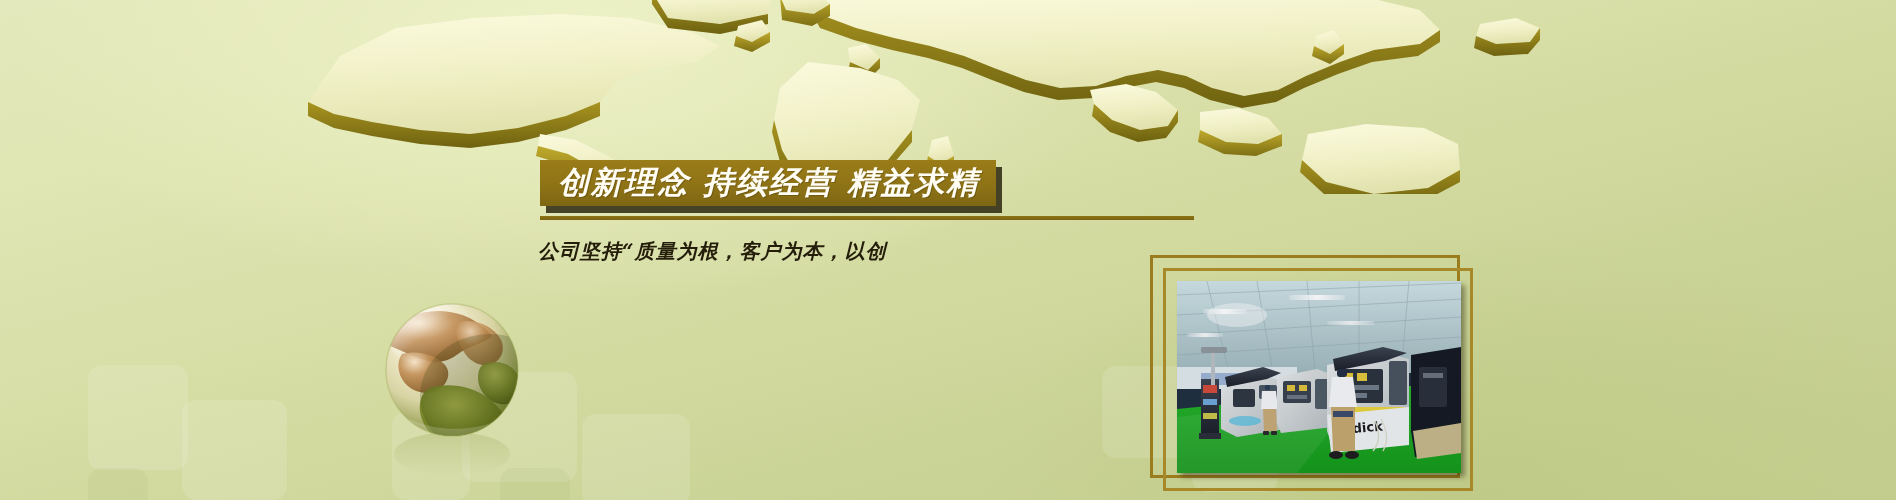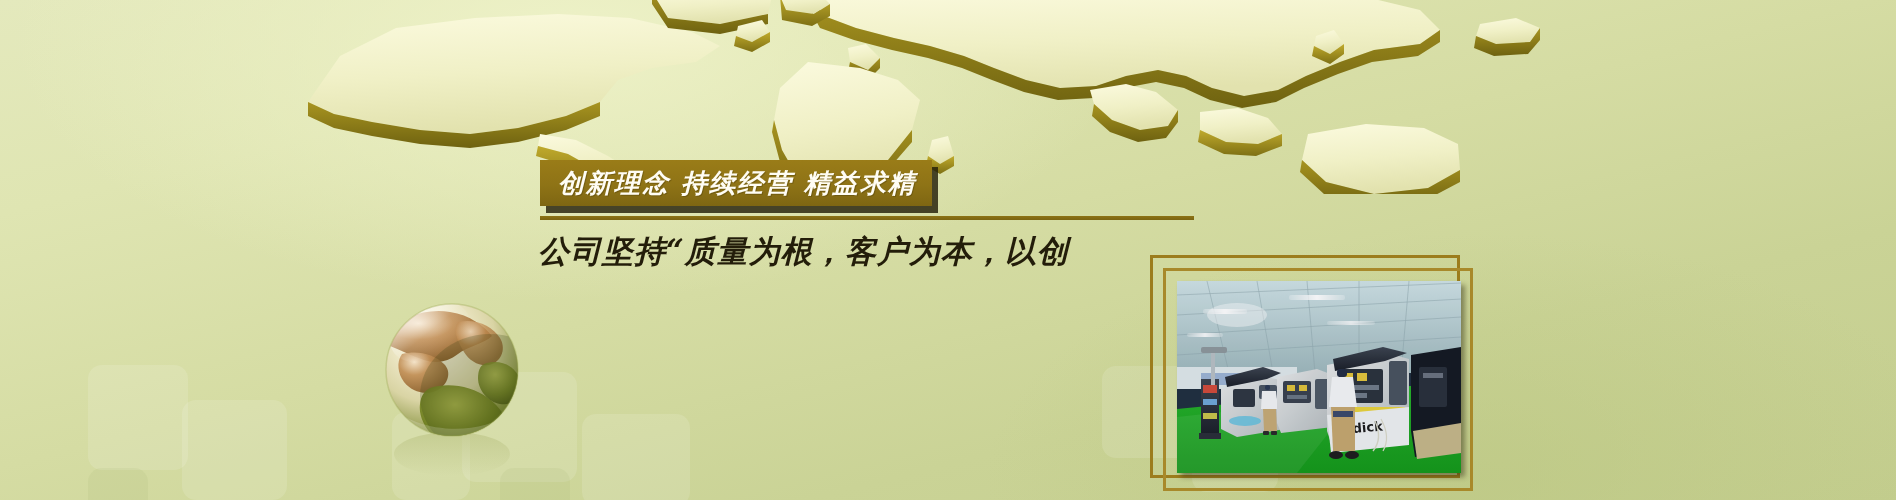--- a/index.html
+++ b/index.html
@@ -35,37 +35,37 @@
     position:absolute; left:540px; top:160px;
     height:46px; padding:0 16px 0 18px;
     display:flex; align-items:center;
     background:linear-gradient(180deg,#9a7c18 0%,#8e7316 55%,#7e6612 100%);
     box-shadow:6px 7px 0 0 rgba(35,30,8,0.82);
     z-index:6;
   }
   .headline-text {
     color:#fffdf4;
     font-family:"DejaVu Serif","Liberation Serif",serif;
-    font-size:26px; font-weight:bold; font-style:italic;
+    font-size:31px; font-weight:bold; font-style:italic;
     letter-spacing:2px; white-space:nowrap;
     text-shadow:1px 1px 0 rgba(70,55,10,0.35);
   }
   .band-rule {
     position:absolute; left:540px; top:216px;
     width:654px; height:4px;
     background:linear-gradient(180deg,#8d7315 0%,#7b6411 100%);
     z-index:5;
   }
 
   
   .subtitle { position:absolute; left:538px; top:232px; width:640px; z-index:6; }
   .sub-line {
     color:#231d0a;
     font-family:"DejaVu Serif","Liberation Serif",serif;
-    font-size:31px; font-weight:bold; font-style:italic;
+    font-size:20px; font-weight:bold; font-style:italic;
     letter-spacing:1px; line-height:38px; white-space:nowrap;
   }
   .sub-line.indent { padding-left:0px; }
 
   
   .frame-outer {
     position:absolute; left:1150px; top:255px;
     width:310px; height:223px;
     border:3px solid #9c7d1d;
     z-index:4;

